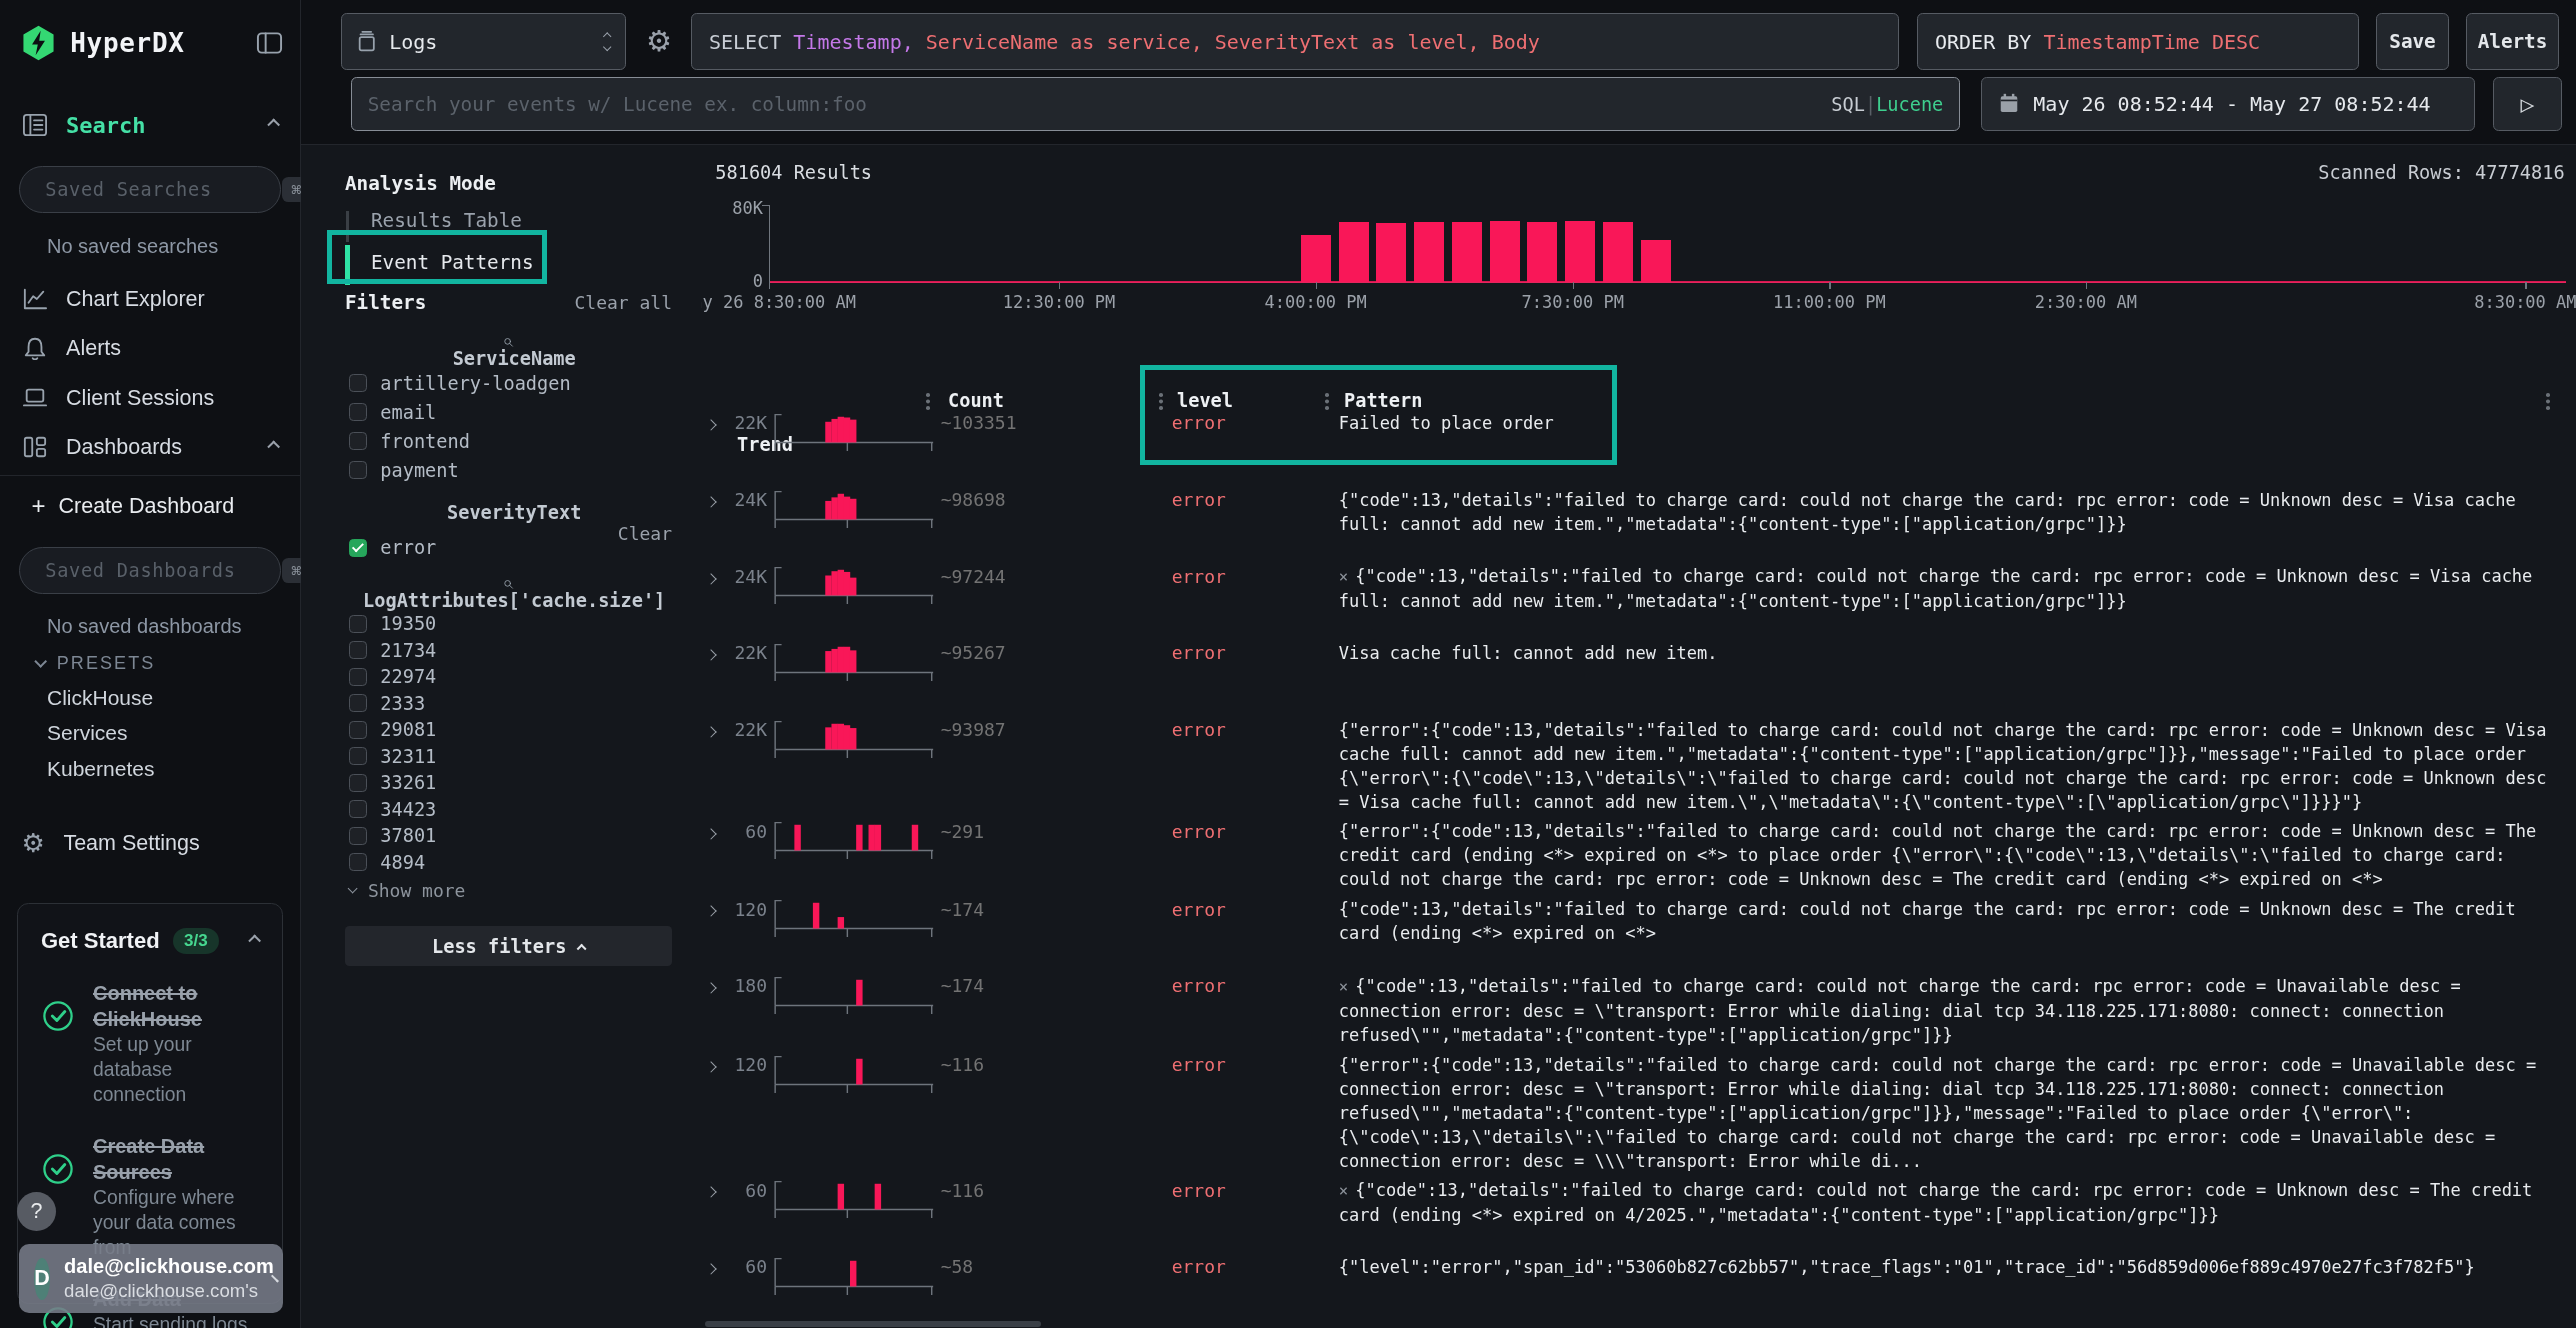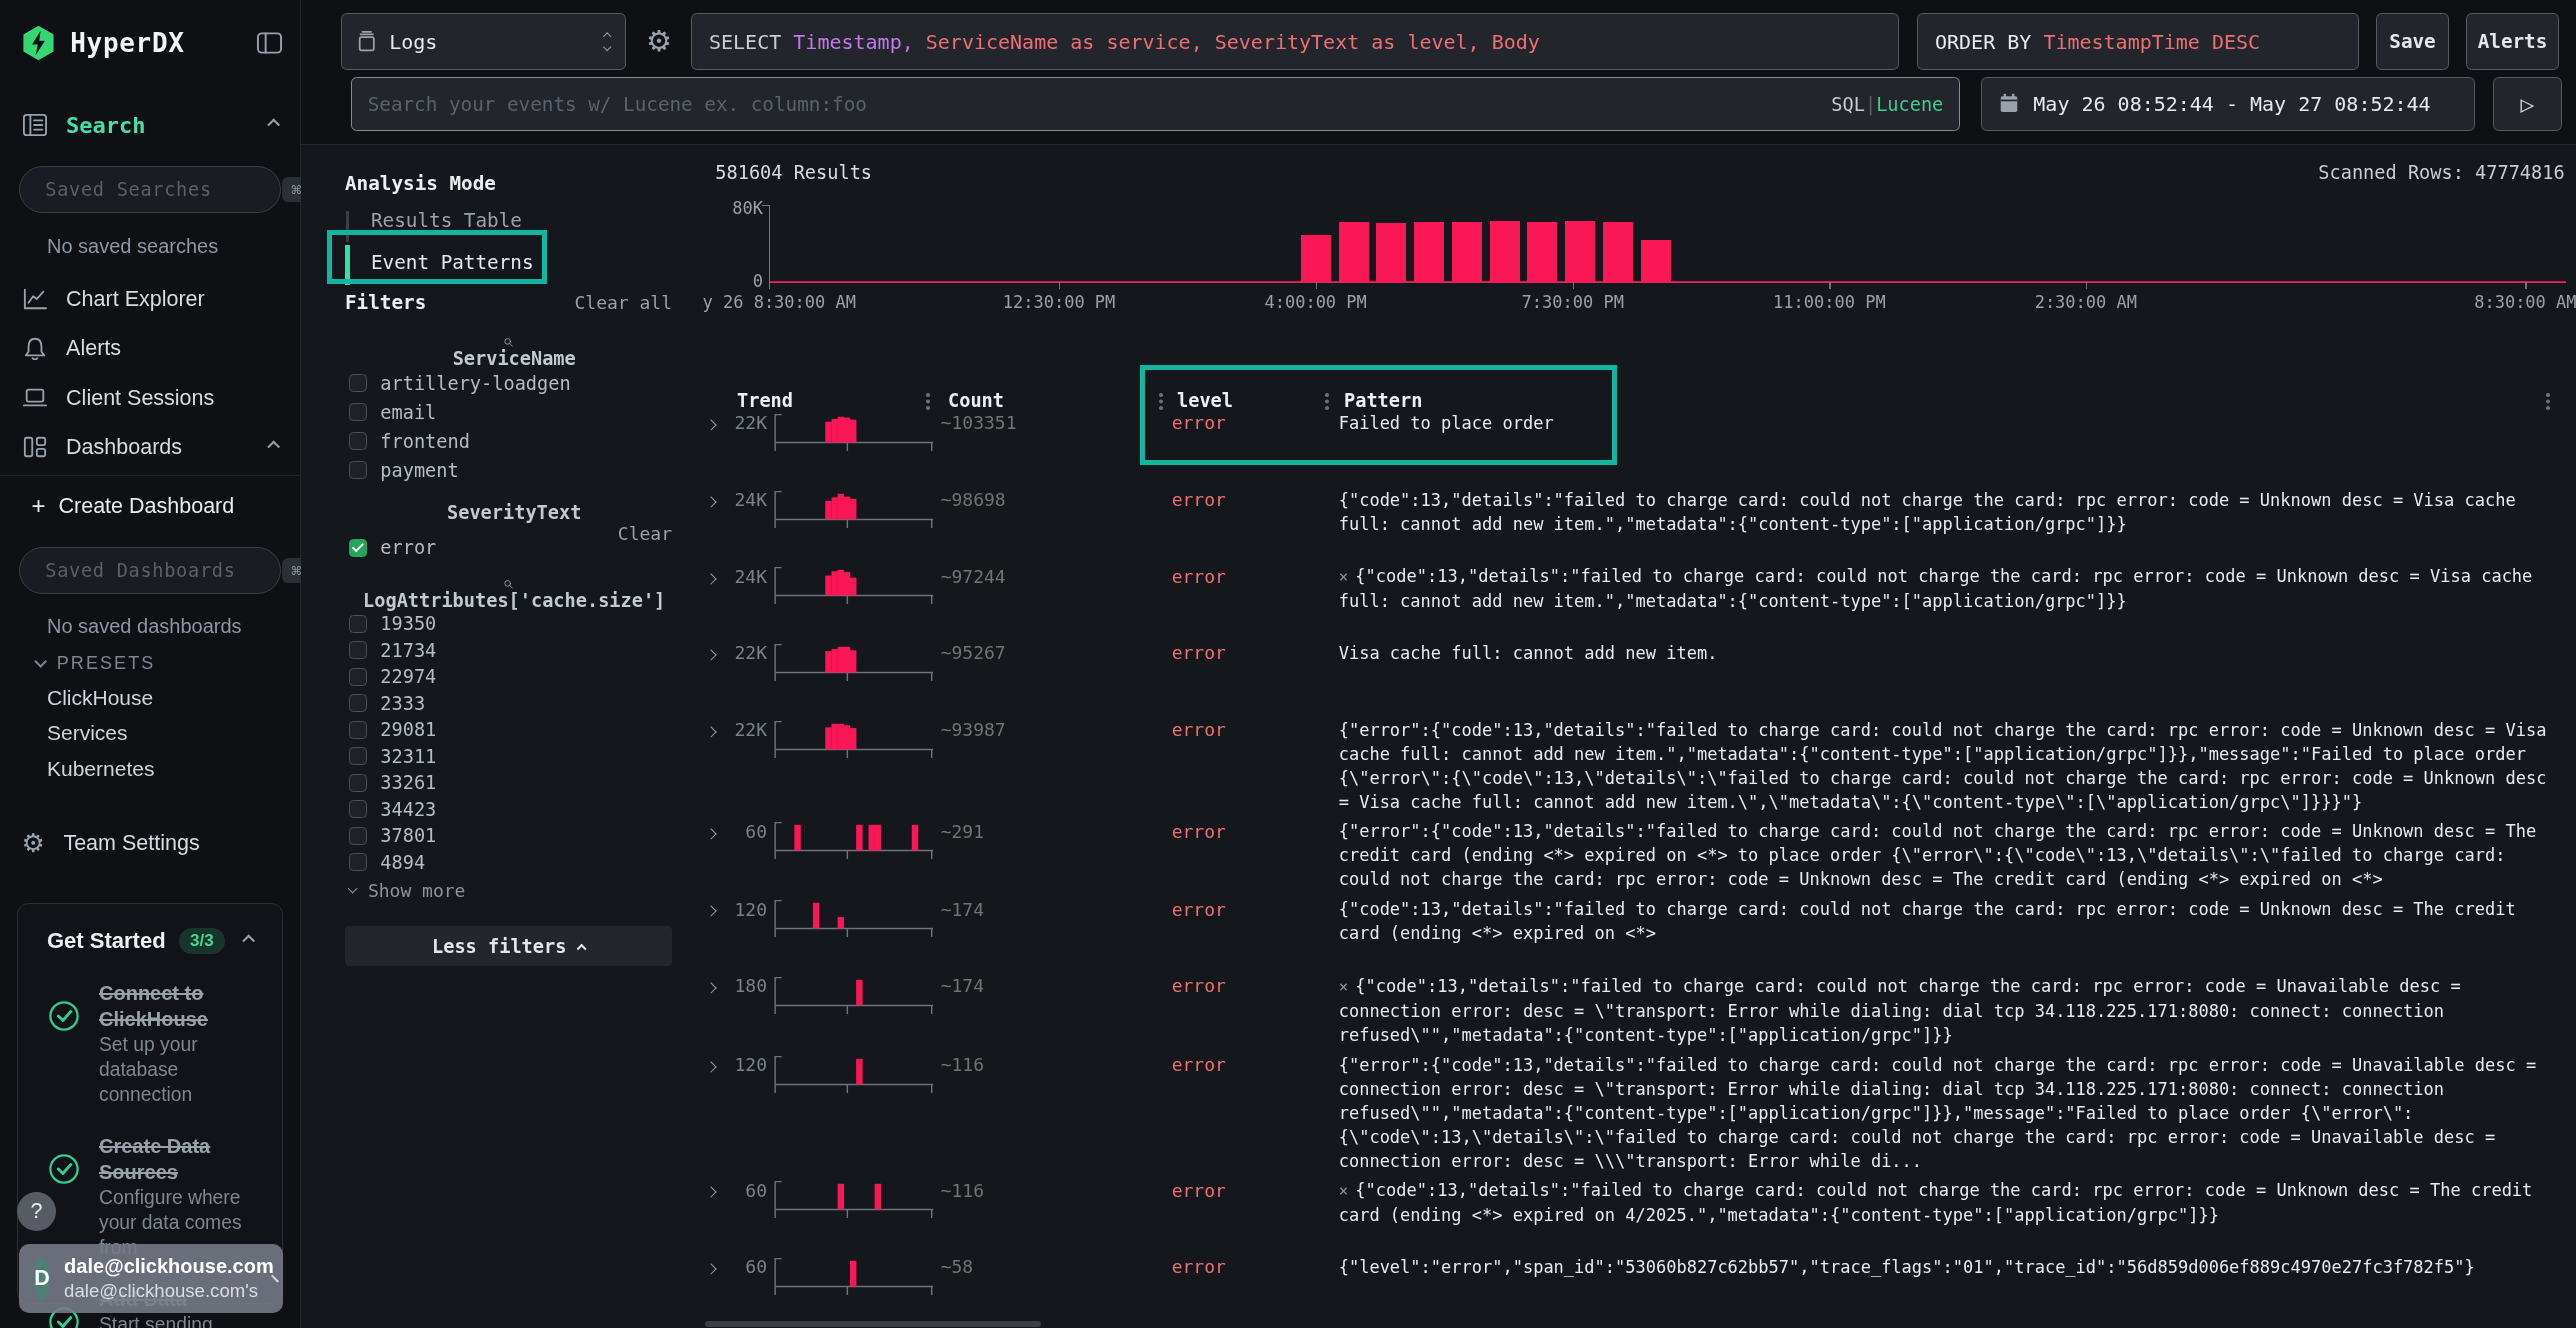--- a/index.html
+++ b/index.html
@@ -36,21 +36,21 @@
                   font-size:18px; letter-spacing:2.1px; font-family:"Liberation Sans", sans-serif; }
   .preset-item { position:absolute; left:47px; color:#cfd5dc; font-size:21px; font-family:"Liberation Sans", sans-serif; cursor:pointer; }
 
   .chevron { width:9.3px; height:9.3px; border-right:2.1px solid currentColor; border-bottom:2.1px solid currentColor;
              display:inline-block; }
   .chev-up { transform:rotate(225deg); }
   .chev-down { transform:rotate(45deg); }
   .chev-right { transform:rotate(-45deg); }
 
   .gs-card { position:absolute; left:17px; right:17px; top:903px; height:401px;
-             border:1.4px solid #2c3036; border-radius:11.4px; background:#111318; padding:24px 29px; }
+             border:1.4px solid #2c3036; border-radius:11.4px; background:#111318; padding:24px 23px; }
   .gs-head { display:flex; align-items:center; }
   .gs-title { color:#f0f2f5; font-size:22px; font-weight:bold; font-family:"Liberation Sans", sans-serif; }
   .gs-badge { background:#17352a; color:#46d68f; font-size:17px; font-weight:bold; border-radius:13px;
               padding:2.9px 11.4px; margin-left:13px; font-family:"Liberation Sans", sans-serif; }
   .gs-head .chevron { margin-left:auto; color:#9aa1ab; }
   .gs-item { display:flex; margin-top:26px; }
   .gs-icon { flex:0 0 42px; padding-top:18.6px; }
   .gs-text { margin-left:10px; font-family:"Liberation Sans", sans-serif; }
   .gs-item-title { color:#99a1ab; font-size:20px; font-weight:bold; text-decoration:line-through; line-height:26px; }
   .gs-item-desc { color:#7e8893; font-size:19.3px; line-height:25px; }
@@ -491,21 +491,21 @@
       <div class="htick" style="left: 44.73%;"></div>
       <div class="hlabel" style="left: 44.73%;">7:30:00 PM</div>
       <div class="htick" style="left: 59.01%;"></div>
       <div class="hlabel" style="left: 59.01%;">11:00:00 PM</div>
       <div class="htick" style="left: 73.28%;"></div>
       <div class="hlabel" style="left: 73.28%;">2:30:00 AM</div>
       <div class="htick" style="left: 97.74%;"></div>
       <div class="hlabel" style="left: 97.74%;">8:30:00 AM</div>
     </div>
 
-  <span class="thead-item" style="left:36px;">Trend</span>
+  <span class="thead-item" style="left:36px;margin-top:44px;">Trend</span>
   <span class="vdots" style="left:225px;"></span>
   <span class="thead-item" style="left:247px;">Count</span>
   <span class="vdots" style="left:458px;"></span>
   <span class="thead-item" style="left:476px;">level</span>
   <span class="vdots" style="left:624px;"></span>
   <span class="thead-item" style="left:643px;">Pattern</span>
   <span class="vdots" style="left:1845px;"></span>
 
   <div class="annot" style="left:439px;top:220px;width:477px;height:100px;"></div>
 

